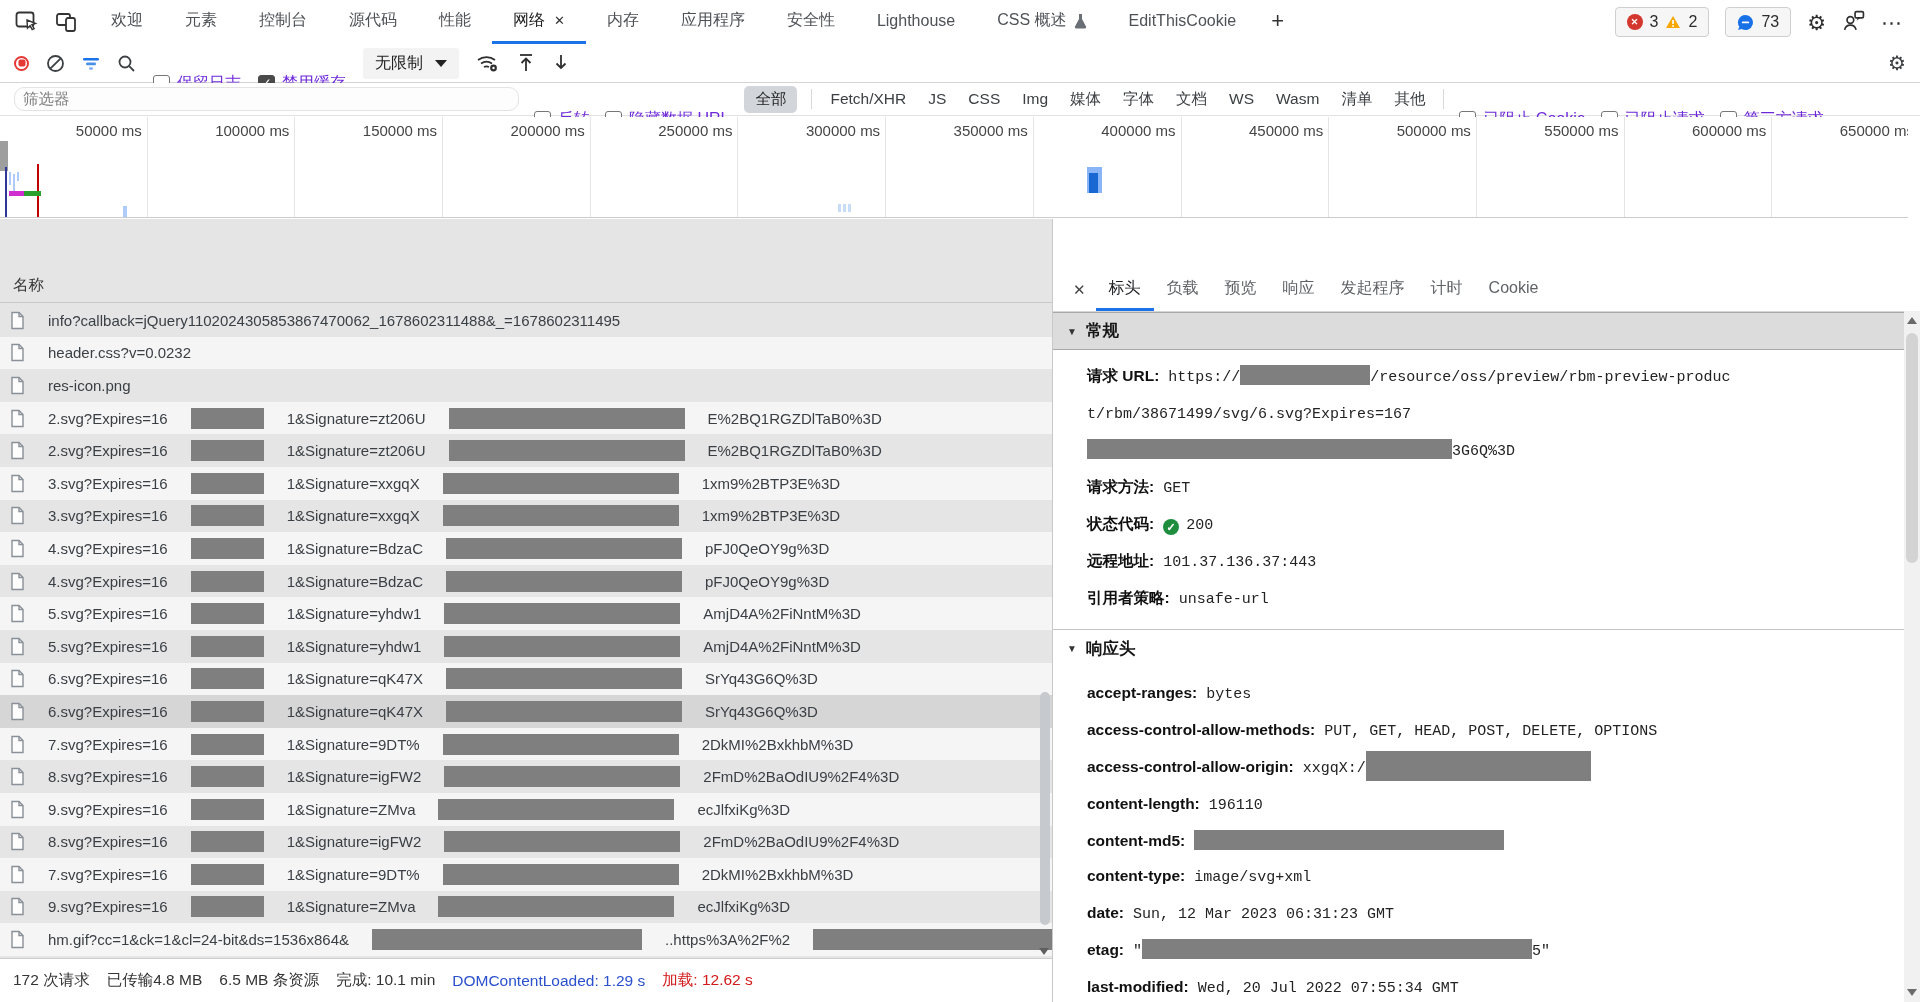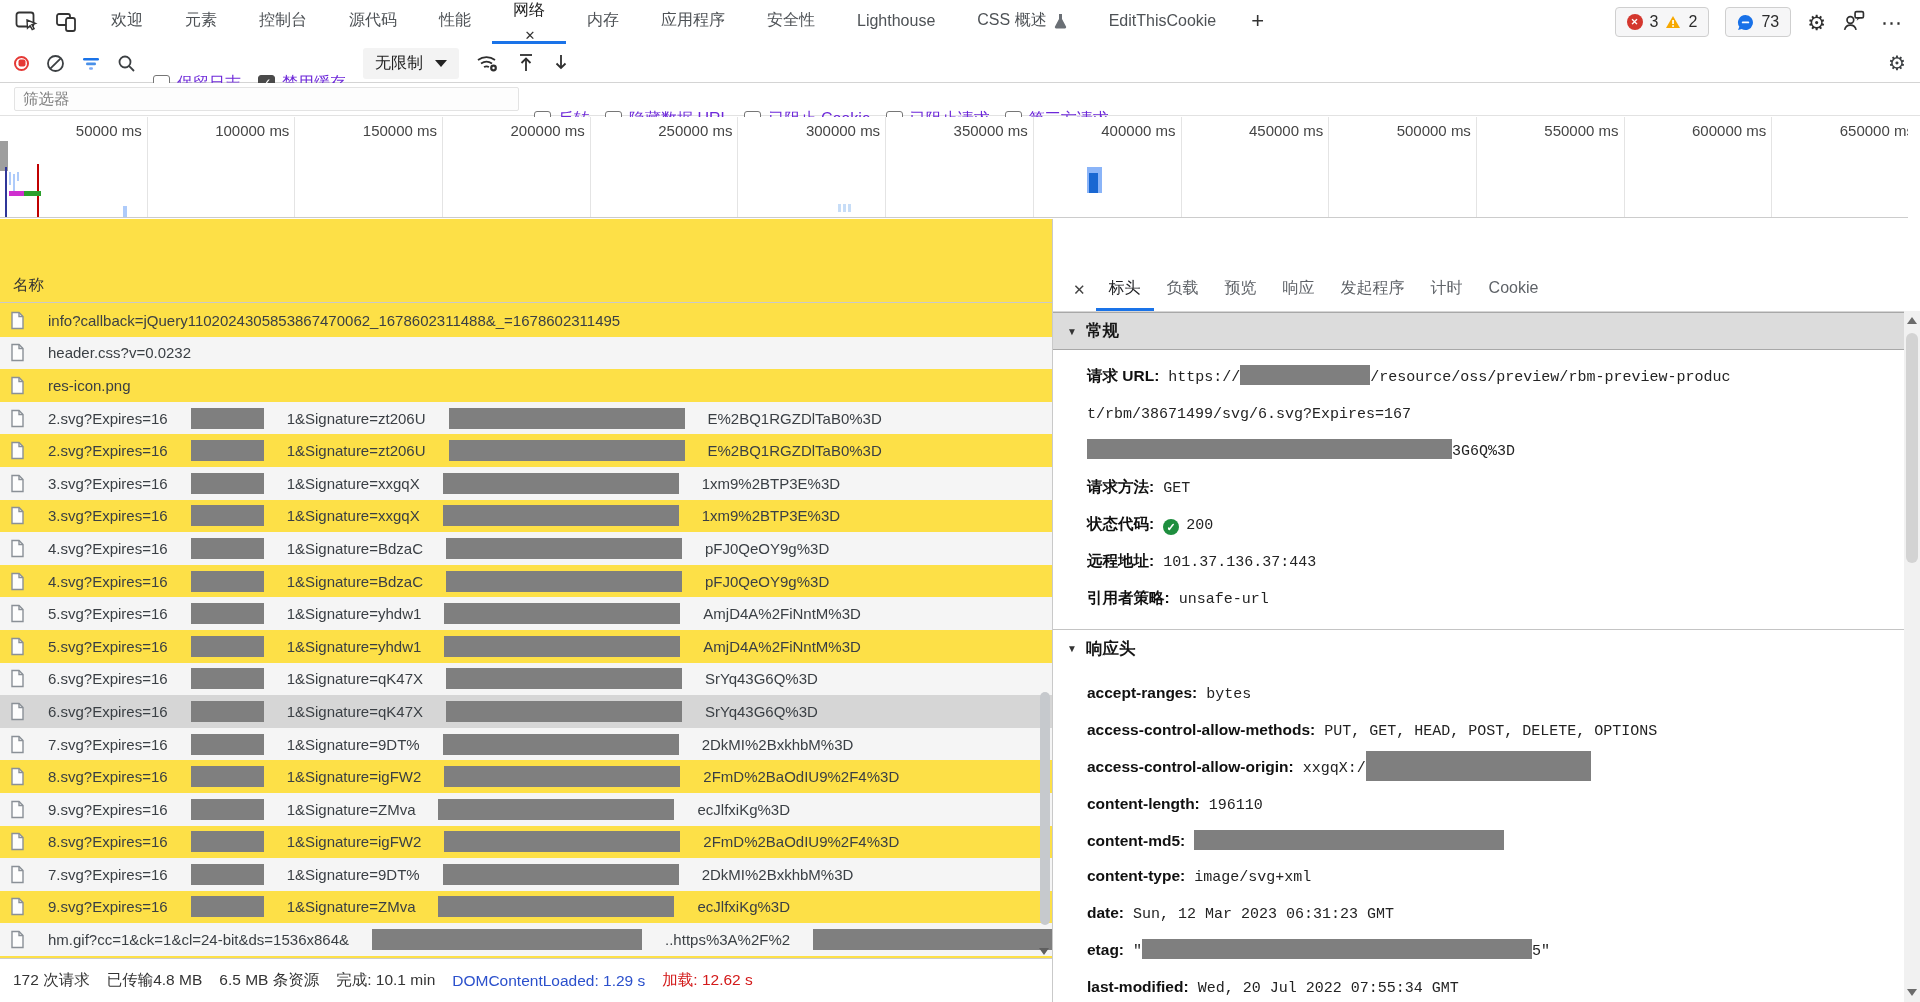--- a/index.html
+++ b/index.html
@@ -3,21 +3,21 @@
 <meta charset="utf-8">
 <style>
   * { margin:0; padding:0; box-sizing:border-box; }
   html,body { width:1920px; height:1002px; background:#fff; font-family:"Liberation Sans",sans-serif; overflow:hidden; position:relative; color:#202124; }
 
   
   .tabbar { position:absolute; top:0; left:0; right:0; height:44px; display:flex; align-items:center; background:#fff; padding-left:10px; }
   .tb-icon { width:34px; height:34px; display:flex; align-items:center; justify-content:center; margin-right:6px; cursor:pointer; }
   #main-tabs { display:flex; align-items:center; height:100%; }
   .tab { height:100%; display:flex; align-items:center; gap:7px; padding:0 21px; font-size:16px; color:#4e5256; border-bottom:3px solid transparent; cursor:pointer; white-space:nowrap; }
-  .tab.active { color:#252525; border-bottom-color:var(--accent);flex-direction:column; }
+  .tab.active { color:#252525; border-bottom-color:var(--accent); }
   .tab.add { font-size:22px; color:#333; padding:0 14px; }
   .tab-x { font-size:13px; color:#333; margin-left:2px; }
   .tb-right { margin-left:auto; display:flex; align-items:center; gap:16px; padding-right:18px; }
   .badge-pill { display:flex; align-items:center; gap:7px; height:30px; padding:0 11px; background:#f6f6f7; border:1px solid #cfcfcf; border-radius:4px; font-size:16px; color:#2c2c2c; cursor:pointer; }
   .bgi.err { display:inline-flex; width:16px; height:16px; border-radius:50%; background:var(--error); color:#fff; font-size:9px; align-items:center; justify-content:center; font-weight:bold; }
   .glyph-btn { font-size:21px; color:#2f2f2f; cursor:pointer; line-height:1; }
 
   
   .toolbar { position:absolute; top:44px; left:0; right:0; height:39px; border-bottom:1px solid #d4d4d4; display:flex; align-items:center; gap:17px; padding:0 14px; background:#fff; }
   .rec { width:15px; height:15px; border-radius:50%; border:2.5px solid var(--record); position:relative; cursor:pointer; flex:none; }
@@ -26,36 +26,36 @@
   .cb-wrap { display:flex; align-items:center; gap:7px; font-size:16px; color:#6d28d9; cursor:pointer; white-space:nowrap;margin-top:40px; }
   .cb { width:17px; height:17px; border:1.5px solid #767676; border-radius:3px; background:#fff; position:relative; flex:none; }
   .cb.checked { background:#4a4a4a; border-color:#4a4a4a; }
   .cb.checked::after { content:"✓"; position:absolute; color:#fff; font-size:12px; left:2.5px; top:0.5px; }
   .throttle { display:flex; align-items:center; gap:12px; background:#f3f3f3; border-radius:3px; padding:5px 12px; font-size:16px; color:#222; cursor:pointer;font-family:Liberation Serif, serif; }
   .throttle .caret { width:0; height:0; border-left:6px solid transparent; border-right:6px solid transparent; border-top:7px solid #222; }
   .tools-spacer { flex:1; }
 
   
   .filterbar { position:absolute; top:83px; left:0; right:0; height:33px; border-bottom:1px solid #e2e2e2; display:flex; align-items:center; gap:15px; padding:0 14px; background:#fff; }
-  .filter-input { width:505px; height:24px; border:1px solid #e3e3e3; background:#fdfdfd; border-radius:2px; font-size:15.5px; padding:0 8px; color:#333; font-family:"Liberation Sans",sans-serif; }
+  .filter-input { width:505px; height:24px; border:1px solid #e3e3e3; background:#fdfdfd; border-radius:10px; font-size:15.5px; padding:0 8px; color:#333; font-family:"Liberation Sans",sans-serif; }
   .filter-input::placeholder { color:#7e7e7e; }
   #type-chips { display:flex; align-items:center; gap:14px; }
   .chip { font-size:15.5px; color:#3c4043; cursor:pointer; padding:3px 4px; white-space:nowrap; }
   .chip.selected { background:#d2d6da; border-radius:5px; padding:3px 11px; color:#1f1f1f; }
   .vdiv { width:1px; height:20px; background:#d8d8d8; flex:none; }
 
   
   .overview { position:absolute; top:117px; left:0; right:12px; height:101px; border-bottom:1px solid #cccccc; background:#fff; overflow:hidden; }
   .ov-labels { display:flex; height:100%; }
   .ov-seg { width:147.7px; flex:none; border-right:1px solid #e4e4e4; text-align:right; padding:5px 5px 0 0; font-size:15px; color:#454545; }
   #ov-marks div { position:absolute; }
 
   
   .content { position:absolute; top:219px; bottom:0; left:0; right:0; display:flex; }
-  .left-pane { width:1052px; flex:none; position:relative; background:#fde047; }
+  .left-pane { width:1052px; flex:none; position:relative; background:#e5e5e5; }
   .lp-gap { height:49px; }
   .table-header { height:35px; border-bottom:1px solid #c9c9c9; display:flex; align-items:center; padding-left:13px; font-size:15.5px; color:#333; }
   #request-list { position:absolute; top:85px; bottom:44px; left:0; right:0; overflow:hidden; }
   .row { height:32.6px; display:flex; align-items:center; padding-left:10px; gap:23px; font-size:15px; color:#3a3f44; white-space:nowrap; overflow:hidden; cursor:pointer; }
   .row.alt { background:#f5f5f5; }
   .row.selected { background:#d6d6d6; }
   .row .ficon { flex:none; display:flex; }
   .redact { display:inline-block; background:var(--redact); height:21px; vertical-align:middle; flex:none; }
   .status { position:absolute; bottom:0; left:0; height:44px; width:1052px; border-top:1px solid #cccccc; background:#fff; display:flex; align-items:center; gap:17px; padding-left:13px; font-size:15.5px; color:#343434; white-space:nowrap; }
   .sb-blue { color:var(--dcl); }
@@ -246,20 +246,36 @@
   <span id="filter-left-cbs" style="display:flex;gap:15px;">
       <label class="cb-wrap">
         <span class="cb"></span>
         <span>反转</span>
       </label>
       <label class="cb-wrap">
         <span class="cb"></span>
         <span>隐藏数据 URL</span>
       </label>
     </span>
+  <div id="type-chips">
+      <span class="chip selected">全部</span>
+      <span class="vdiv"></span>
+      <span class="chip">Fetch/XHR</span>
+      <span class="chip">JS</span>
+      <span class="chip">CSS</span>
+      <span class="chip">Img</span>
+      <span class="chip">媒体</span>
+      <span class="chip">字体</span>
+      <span class="chip">文档</span>
+      <span class="chip">WS</span>
+      <span class="chip">Wasm</span>
+      <span class="chip">清单</span>
+      <span class="chip">其他</span>
+      <span class="vdiv"></span>
+    </div>
   <span id="filter-right-cbs" style="display:flex;gap:15px;">
       <label class="cb-wrap">
         <span class="cb"></span>
         <span>已阻止 Cookie</span>
       </label>
       <label class="cb-wrap">
         <span class="cb"></span>
         <span>已阻止请求</span>
       </label>
       <label class="cb-wrap">

